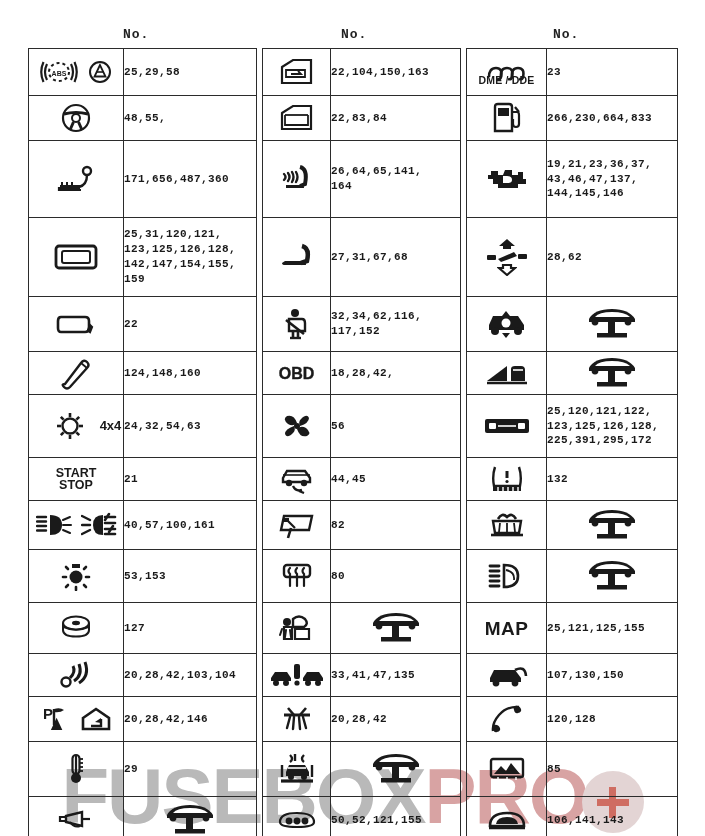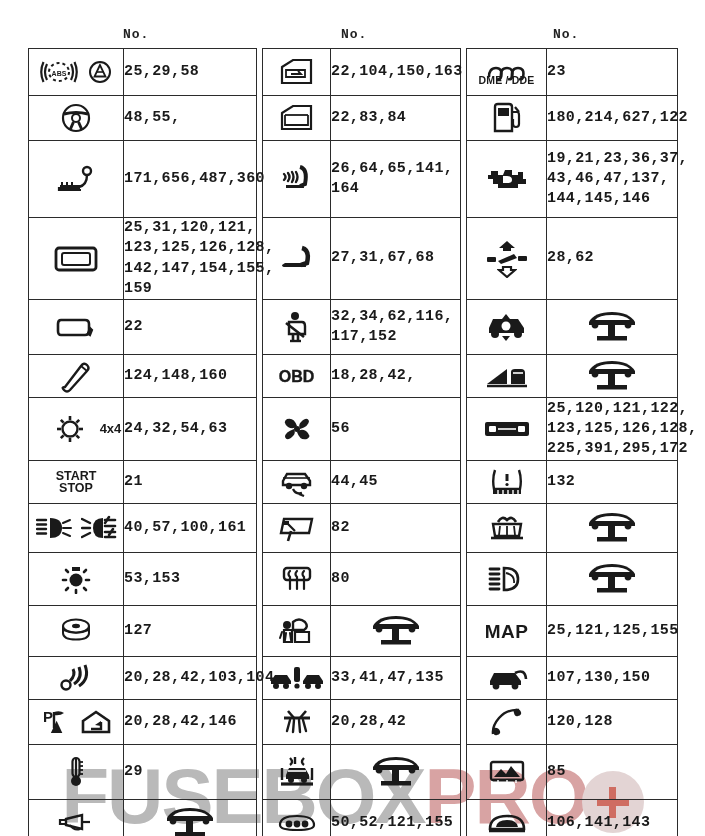--- a/index.html
+++ b/index.html
@@ -59,21 +59,21 @@
     padding:0;
     vertical-align:middle;
     background:transparent;
   }
   td.sym{
     text-align:center;
     height:42px;
   }
   td.num{
     font-family:"Liberation Mono","DejaVu Sans Mono",monospace;
-    font-size:15px;font-weight:bold;letter-spacing:0.4px;
+    font-size:11px;font-weight:bold;letter-spacing:0.4px;
     color:#1a1a1a;
     padding-left:6px;
     line-height:1.35;
     white-space:pre-line;
   }
   td.gap{border:none !important;background:transparent;}
 
   
   col.c1{width:95px}  col.c2{width:133px}
   col.cg{width:6px}
@@ -177,21 +177,21 @@
    <path d="M8 12 L8 22 L31 22 L31 12" stroke-width="1.8"></path>
  </svg></span></td>
           <td class="num">22,83,84</td>
           <td class="gap"></td>
           <td class="sym" style="height: 44px;"><span class="ic"><svg width="30" height="32" viewBox="0 0 30 32" fill="none" stroke="#1a1a1a" stroke-width="2.4">
    <path d="M3 5 Q3 2 6 2 L17 2 Q20 2 20 5 L20 29 L3 29 Z"></path>
    <rect x="6" y="6" width="11" height="8" fill="#1a1a1a" stroke="none"></rect>
    <path d="M20 10 L25 10 Q27 10 27 13 L27 22 Q27 25 24 25 Q21 25 21 22 L21 18 L20 18" stroke-width="2.2"></path>
    <path d="M23 5 L27 10" stroke-width="2.2"></path>
  </svg></span></td>
-          <td class="num">180,214,627,122</td>
+          <td class="num">266,230,664,833</td>
         </tr>
         <tr>
           <td class="sym" style="height: 42px;"><span class="ic"><svg width="44" height="28" viewBox="0 0 44 28" fill="none" stroke="#1a1a1a" stroke-width="2.4">
    <circle cx="33" cy="6" r="4"></circle>
    <path d="M33 10 Q33 20 25 22"></path>
    <path d="M6 22 L26 22" stroke-width="4"></path>
    <path d="M8 17 L8 22 M13 17 L13 22 M18 17 L18 22" stroke-width="2"></path>
    <path d="M5 22 L5 25 L27 25" stroke-width="2.2"></path>
  </svg></span></td>
           <td class="num">171,656,487,360</td>

